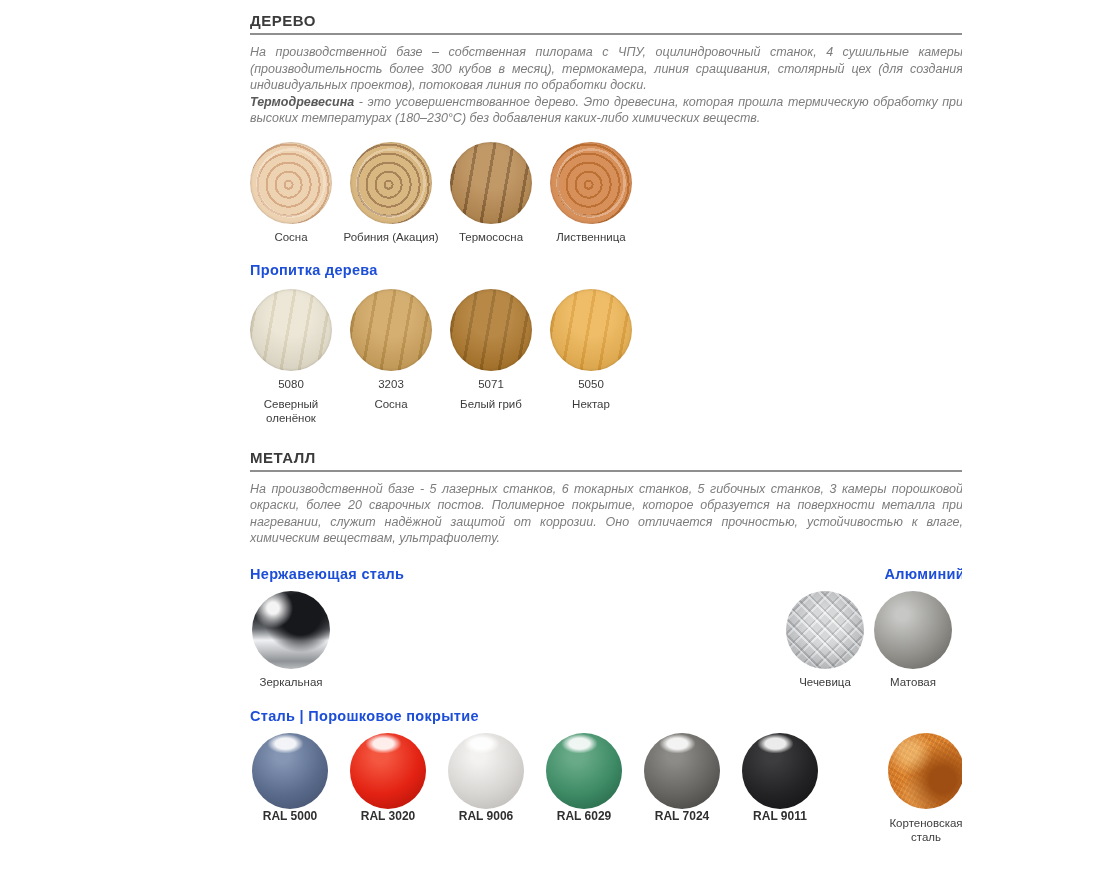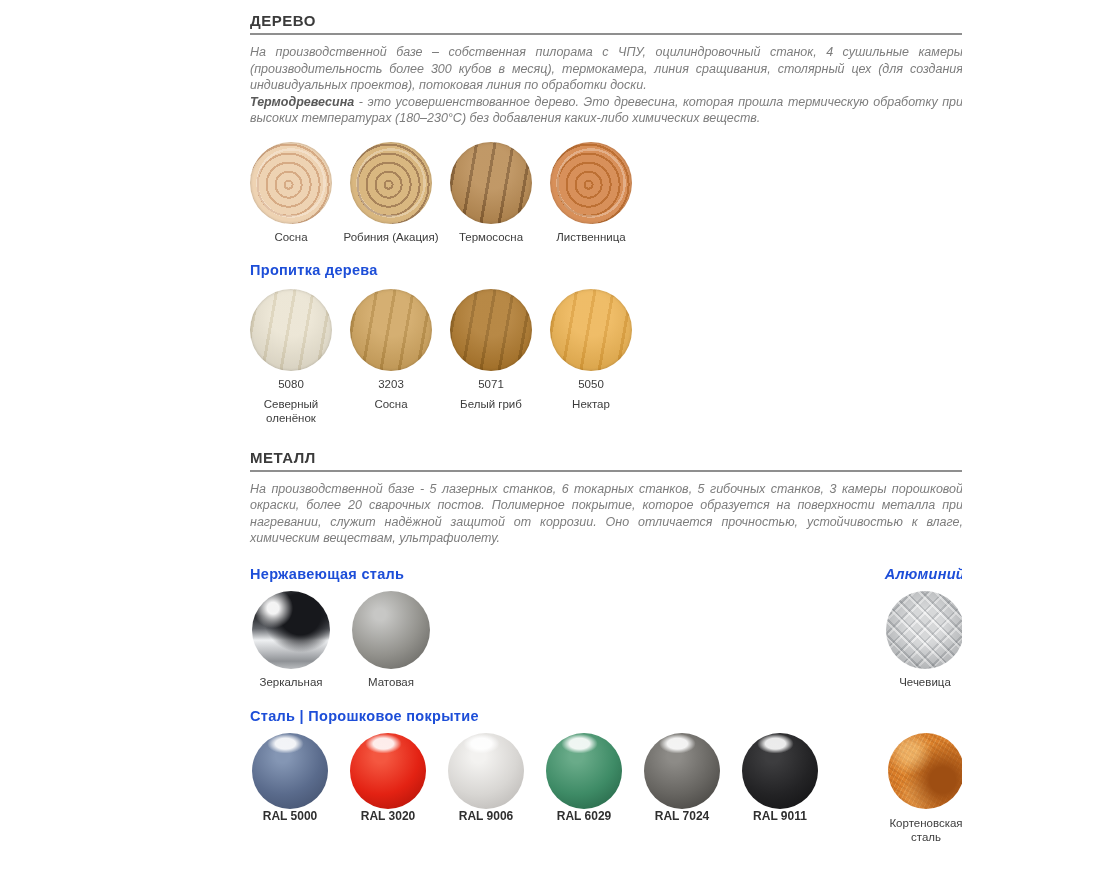--- a/index.html
+++ b/index.html
@@ -62,21 +62,21 @@
       repeating-linear-gradient(32deg, rgba(80,30,0,.10) 0 2px, rgba(0,0,0,0) 2px 5px),
       repeating-linear-gradient(-63deg, rgba(255,230,170,.18) 0 1px, rgba(0,0,0,0) 1px 4px),
       radial-gradient(circle at 50% 45%, var(--light) 0 35%, var(--base) 100%); }
 
   
   .wood-row { margin-top:15px; }
   .imp-title { margin-top:18px; }
   .imp-row { margin-top:11px; }
   .metal-title { margin-top:24px; }
   .steel-titles { display:flex; justify-content:space-between; align-items:baseline; margin-top:19px; }
-  .steel-titles .right { margin-right:-2px;font-style:italic; }
+  .steel-titles .right { margin-right:-2px; }
   .steel-row { margin-top:9px; }
   .powder-title { margin-top:19px; }
   .powder-row { margin-top:9px; }
 </style>
 </head>
 <body>
 
 <div class="page">
   <div class="content">
 
@@ -136,27 +136,27 @@
     <div class="steel-titles">
       <div class="h2">Нержавеющая сталь</div>
       <div class="h2 right">Алюминий</div>
     </div>
 
     <div class="row steel-row">
       <div class="sw">
         <div class="circle c78 tex-mirror" style="--dark: #17181c; --light: #f4f5f6;"></div>
         <div class="lbl">Зеркальная</div>
       </div>
+      <div class="sw push-right">
+        <div class="circle c78 tex-plate" style="--base: #c5c7c9;"></div>
+        <div class="lbl">Чечевица</div>
+      </div>
       <div class="sw">
         <div class="circle c78 tex-matte" style="--light: #c7c7c5; --base: #93928d; --dark: #5b5a56;"></div>
         <div class="lbl">Матовая</div>
-      </div>
-      <div class="sw push-right">
-        <div class="circle c78 tex-plate" style="--base: #c5c7c9;"></div>
-        <div class="lbl">Чечевица</div>
       </div>
     </div>
 
     <div class="h2 powder-title">Сталь | Порошковое покрытие</div>
 
     <div class="row powder-row">
       <div class="sw sw-ral">
         <div class="circle c76 tex-gloss" style="--light: #8496b4; --base: #5a6b8c; --dark: #3e4b66;"></div>
         <div class="code">RAL 5000</div>
 

